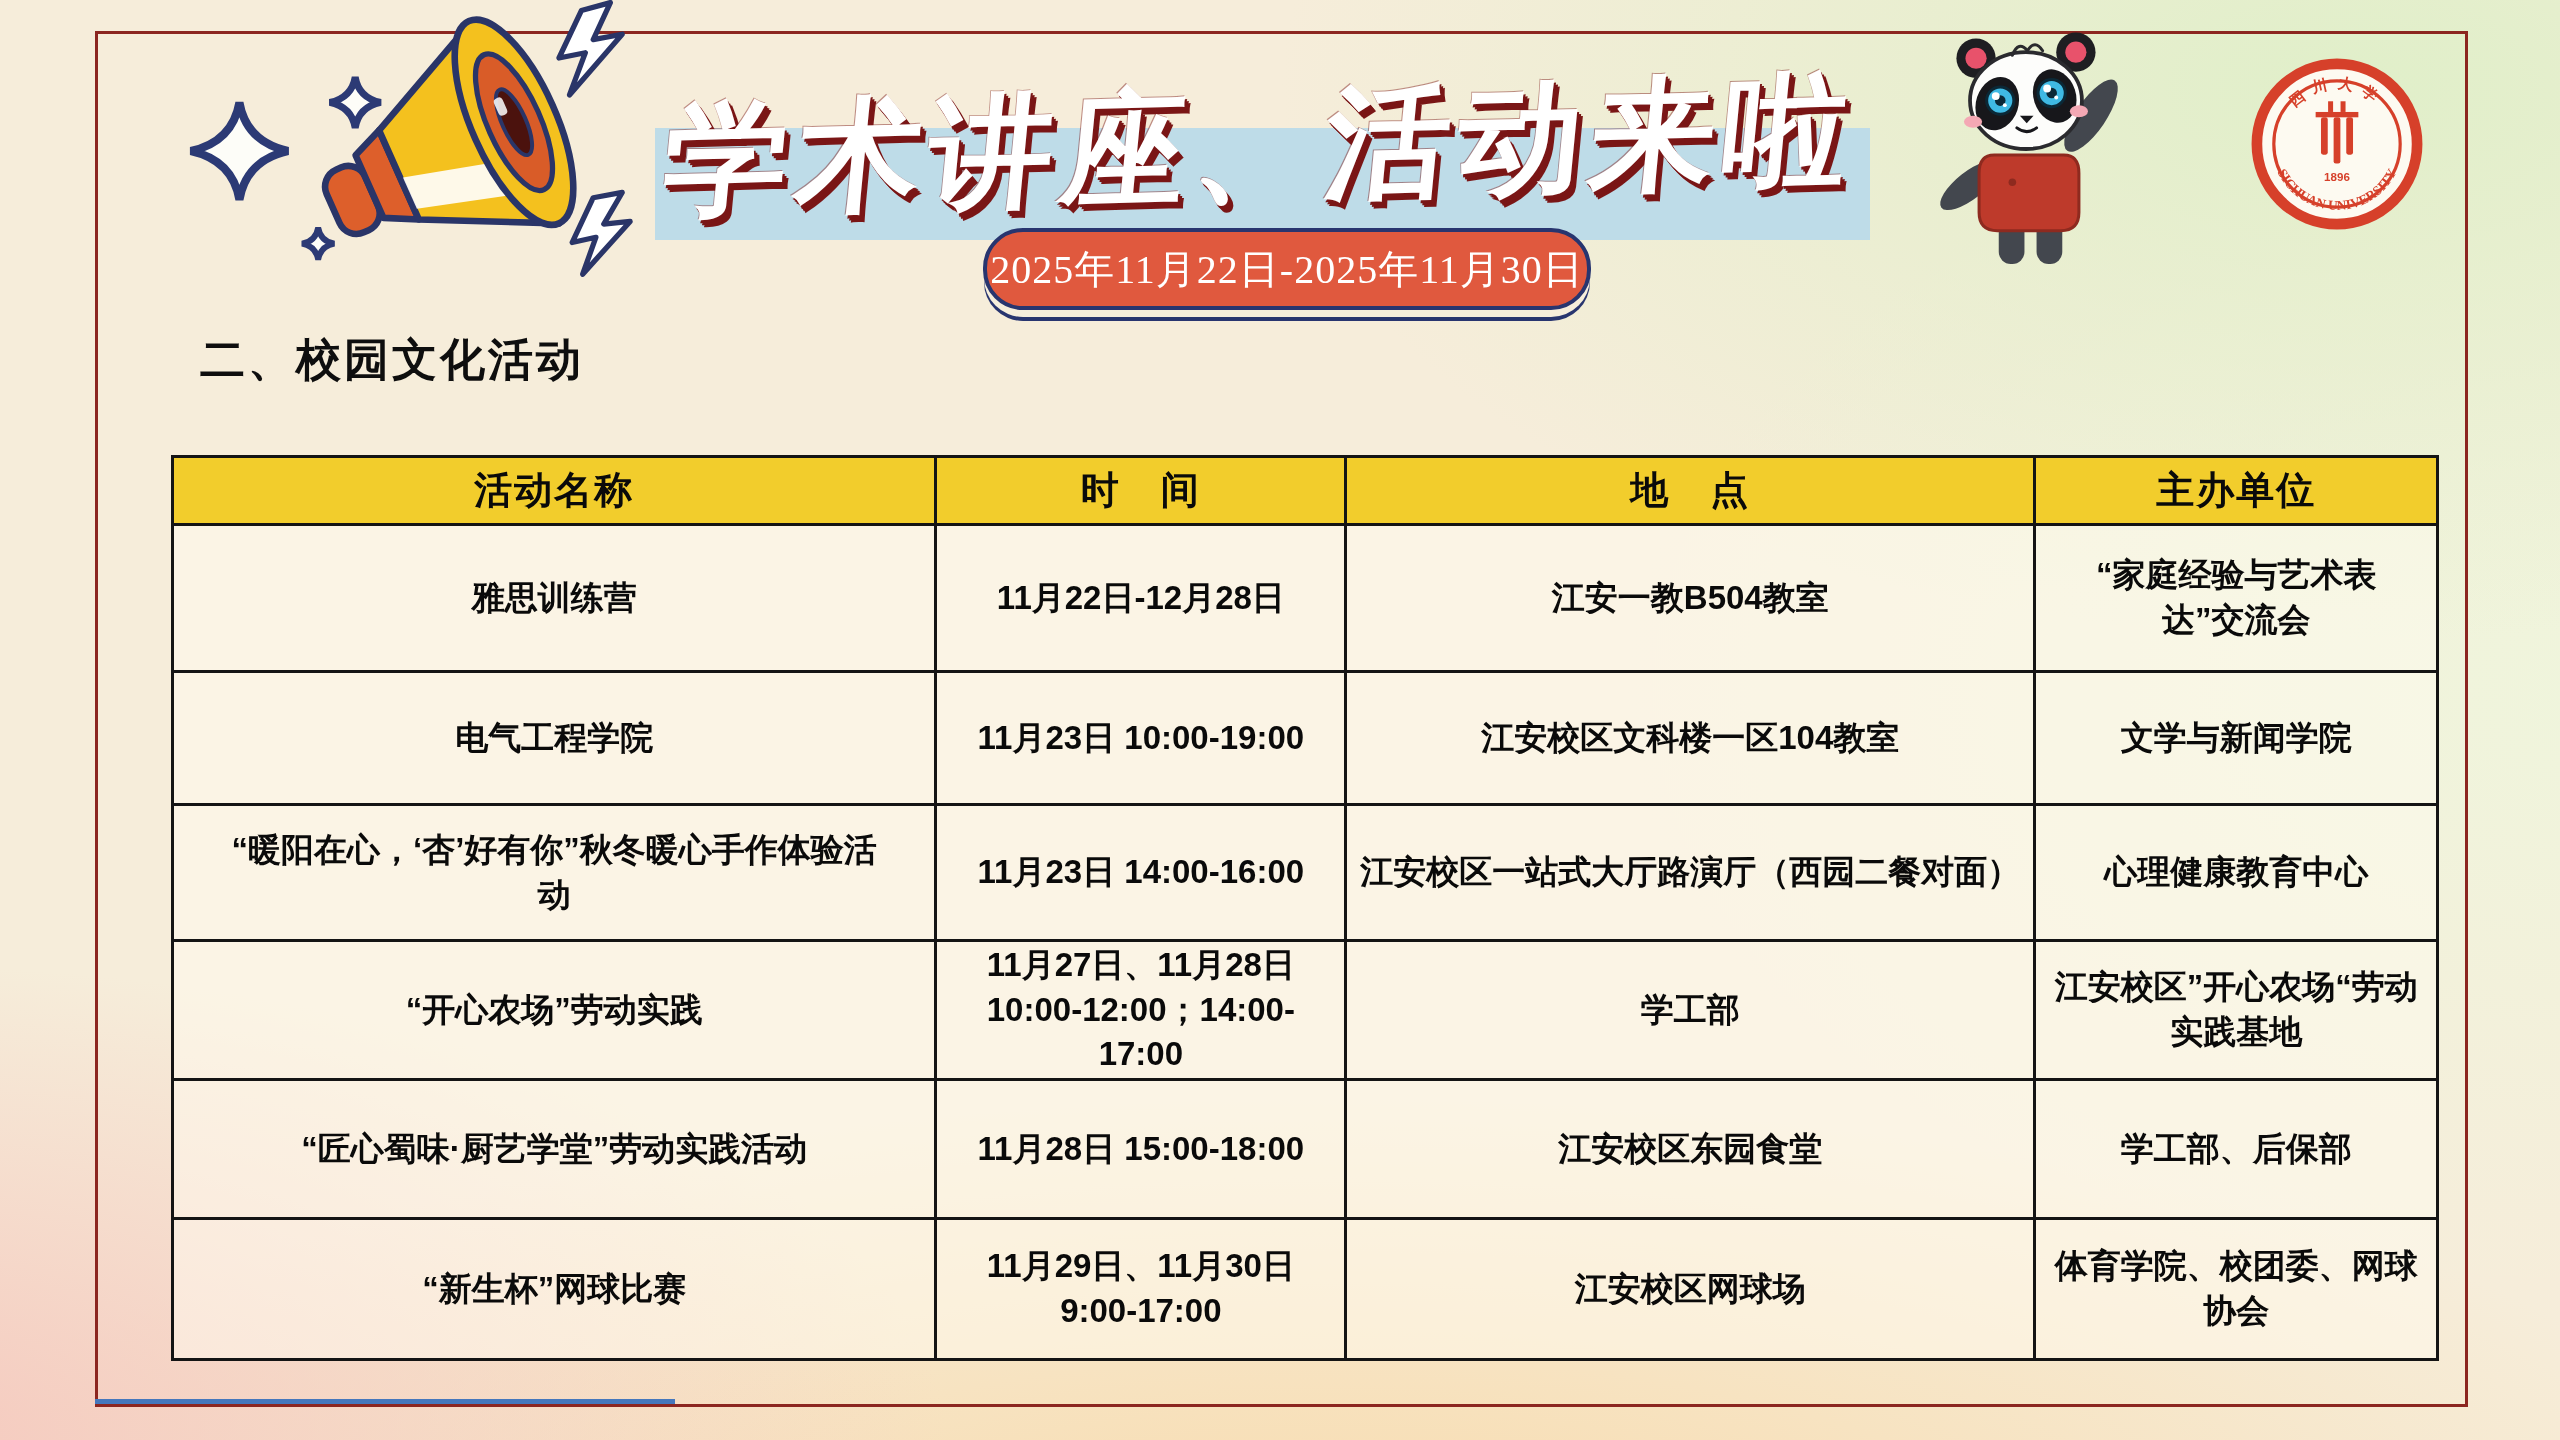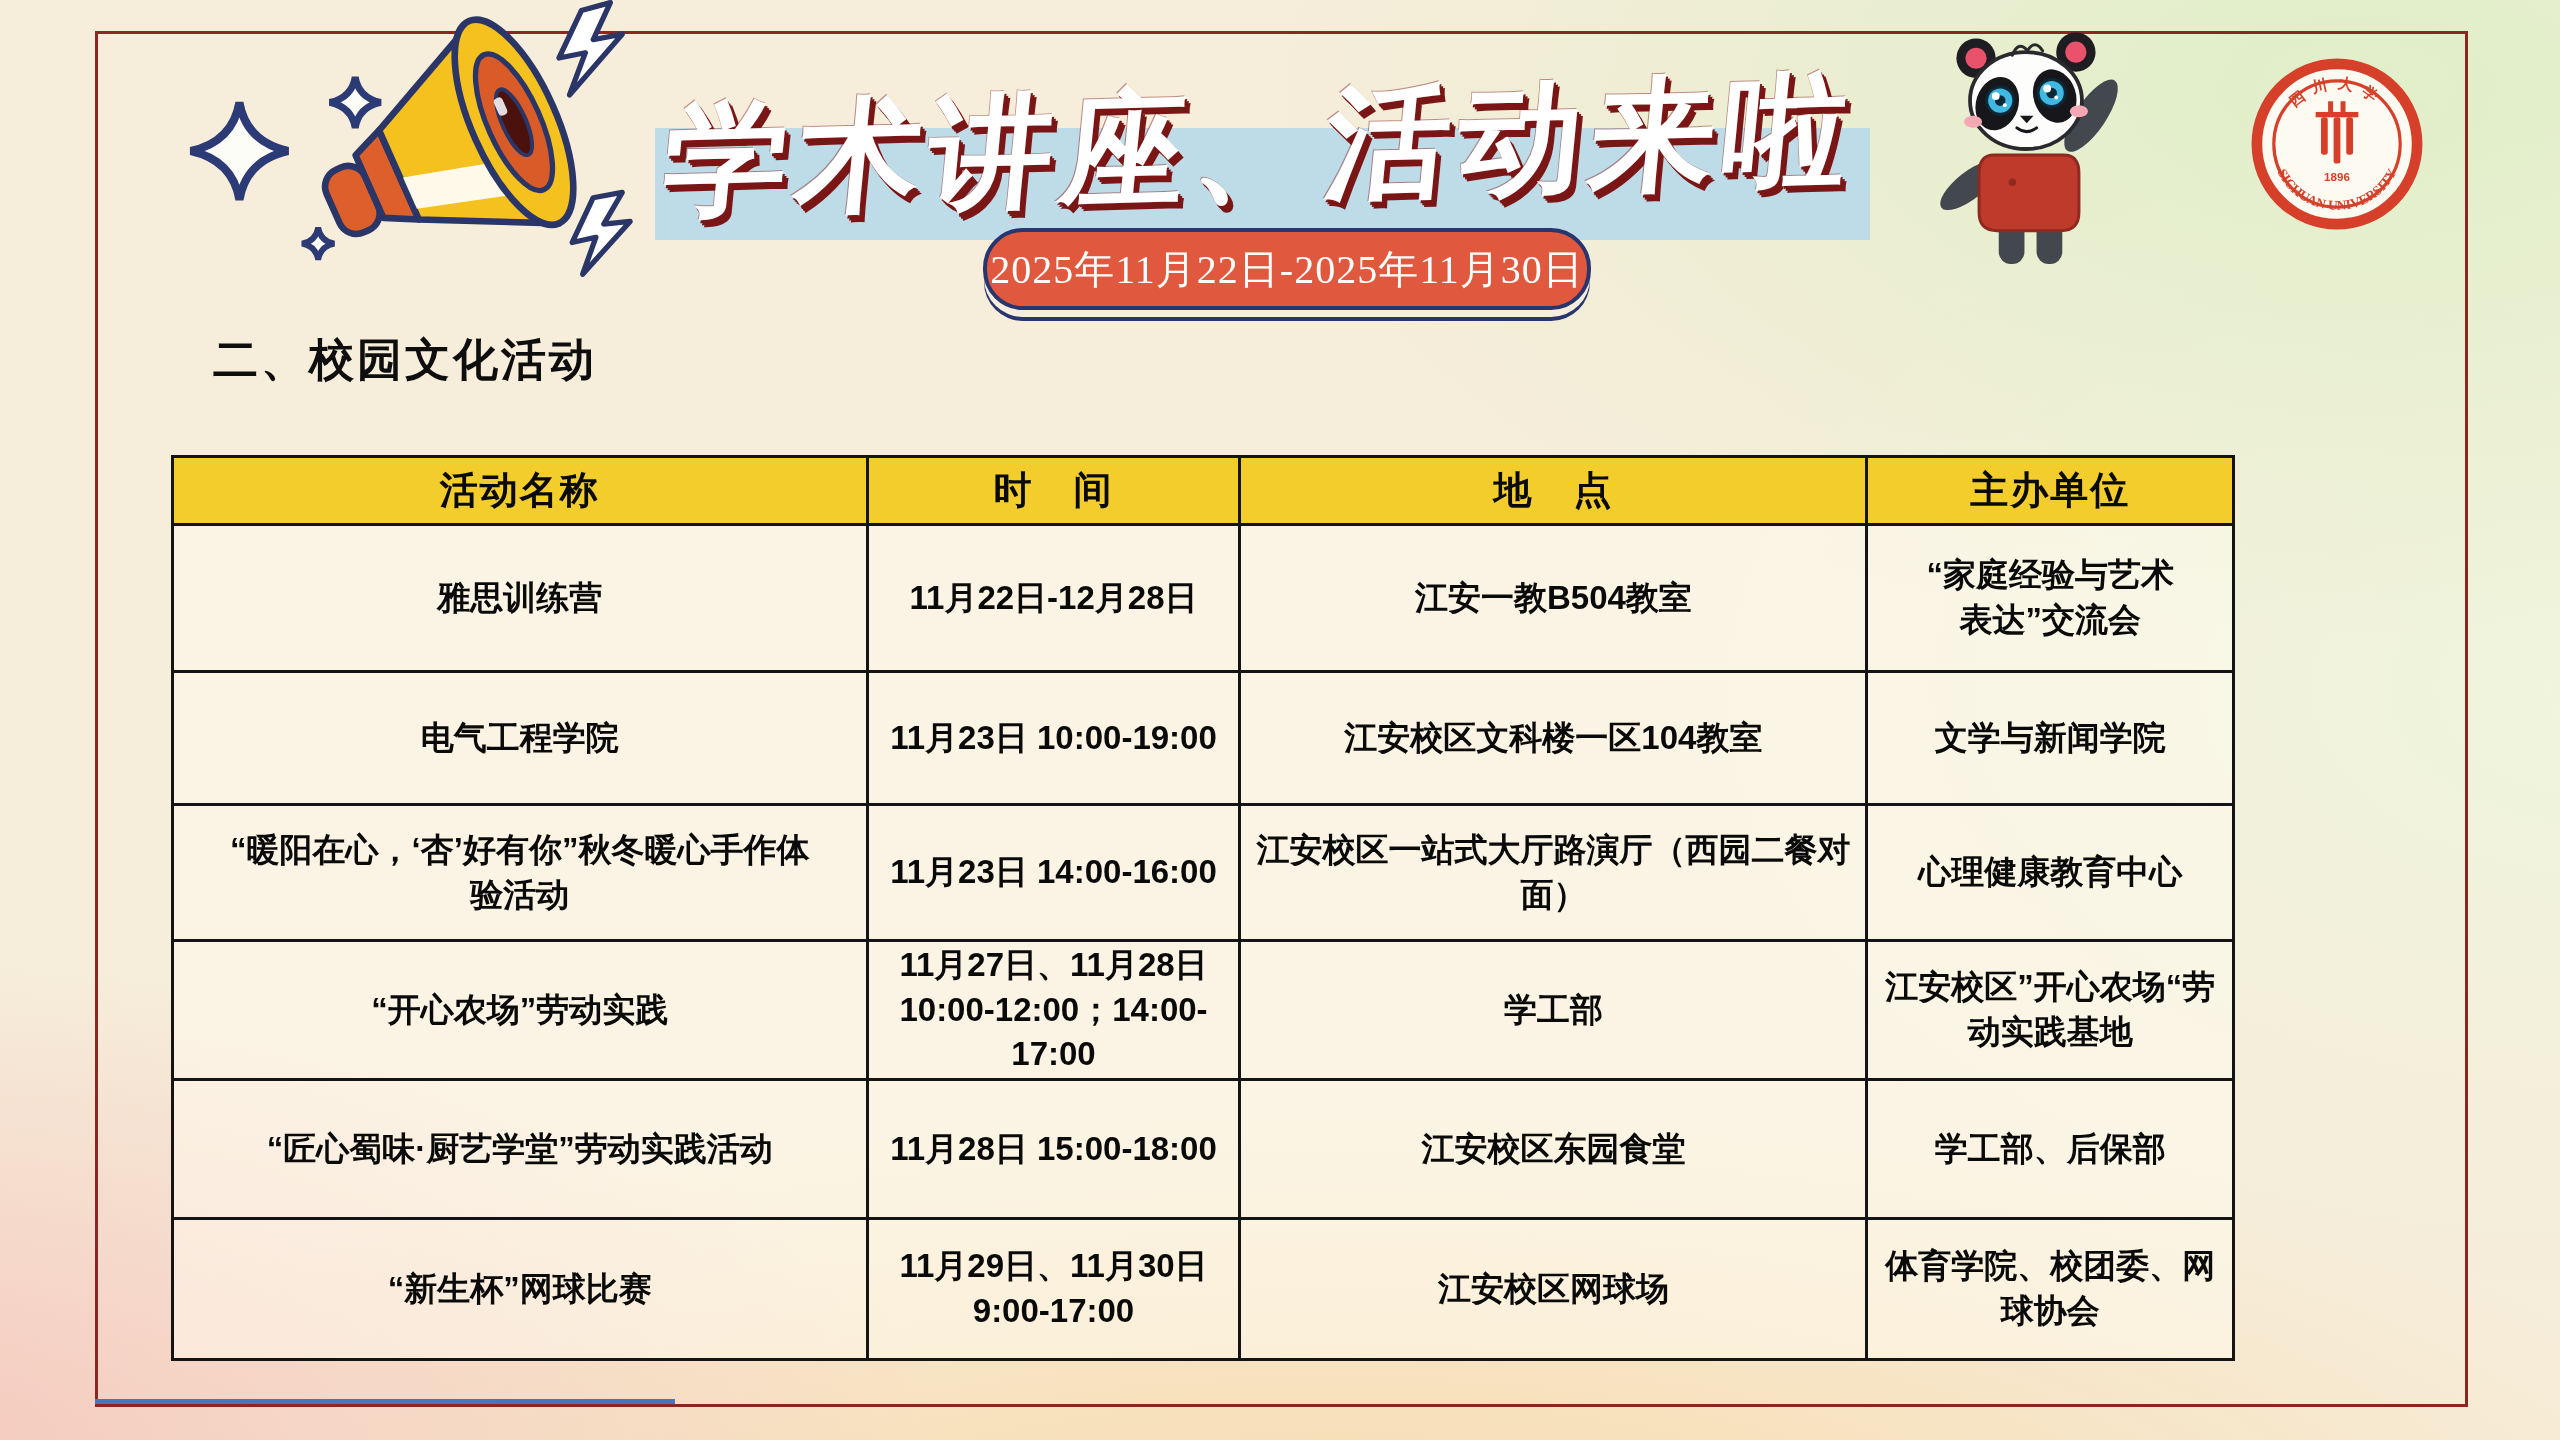--- a/index.html
+++ b/index.html
@@ -34,29 +34,29 @@
   .date-badge{
     position:absolute;left:983px;top:228px;width:600px;height:74px;
     background:#E0593E;border:4px solid #28356F;border-radius:40px;
     box-shadow:0 8px 0 -1px #F6EEDC,0 12px 0 -1px #28356F;
     display:flex;align-items:center;justify-content:center;
     font-family:"Liberation Serif","DejaVu Serif",serif;
     font-size:40px;color:#ffffff;letter-spacing:1px;white-space:nowrap;
   }
   .section-heading{
     position:absolute;left:200px;top:330px;font-size:45px;font-weight:600;
-    color:#0E0E0E;letter-spacing:3px;margin-left:13px;
+    color:#0E0E0E;letter-spacing:3px;
   }
   .sparkles{position:absolute;left:165px;top:70px;width:260px;height:220px;}
   .megaphone{position:absolute;left:310px;top:0px;width:345px;height:290px;}
   .panda{position:absolute;left:1915px;top:28px;width:228px;height:242px;}
   .scu-logo{position:absolute;left:2248px;top:55px;width:178px;height:178px;}
 
   .activities-table{
-    position:absolute;left:171px;top:455px;width:2064px;
+    position:absolute;left:171px;top:455px;width:2268px;
     display:grid;
     grid-template-columns:33.75% 18.12% 30.46% 17.67%;
     grid-template-rows:68px 147px 133px 136px 139px 139px 138px;
     border:3px solid #141414;box-sizing:border-box;
   }
   .cell{
     border-right:3px solid #141414;border-bottom:3px solid #141414;
     display:flex;align-items:center;justify-content:center;text-align:center;
     box-sizing:border-box;color:#0A0A0A;line-height:1.35;
     background:rgba(255,251,240,0.5);

